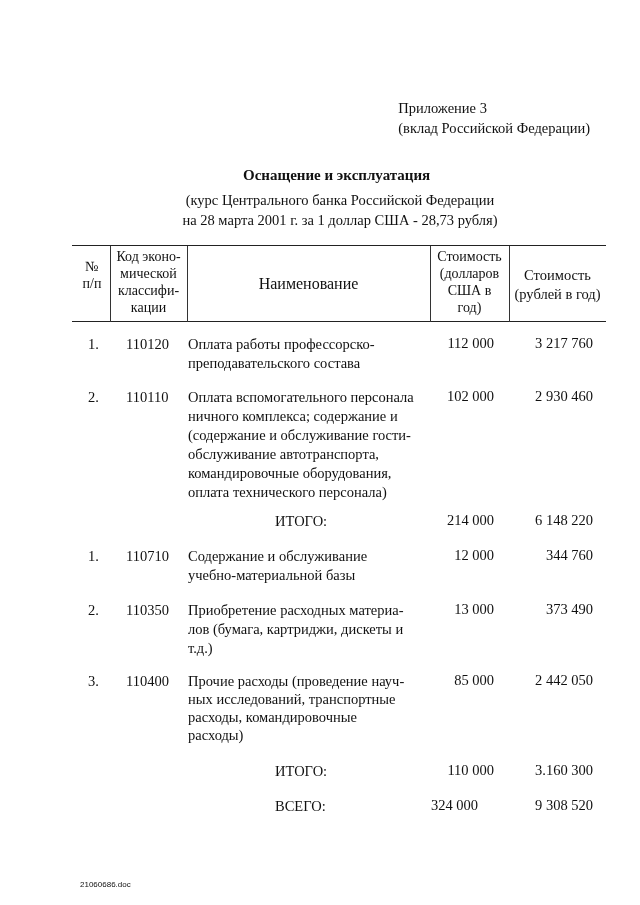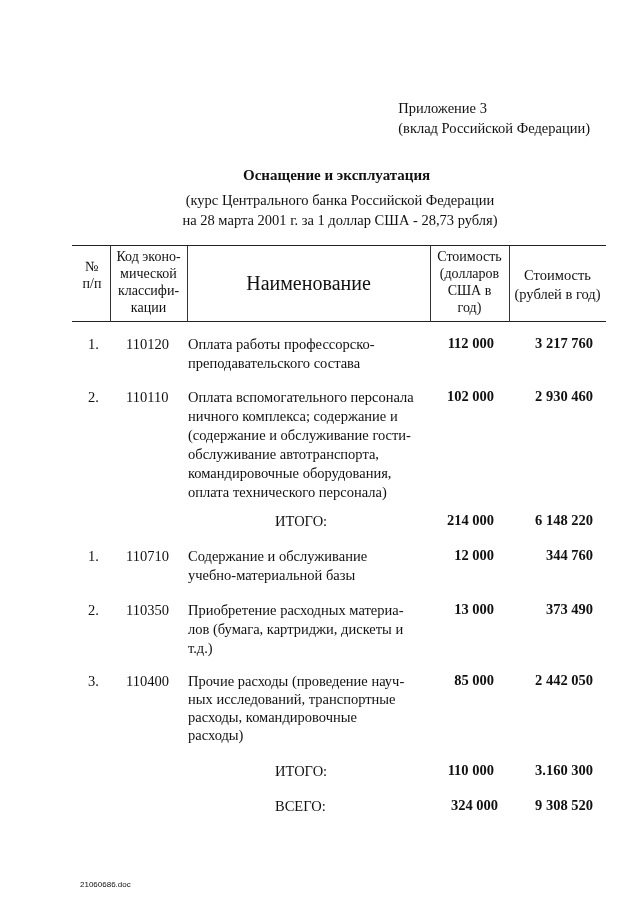--- a/index.html
+++ b/index.html
@@ -5,21 +5,21 @@
   html, body { margin:0; padding:0; background:#fff; }
   body { width:640px; height:905px; position:relative; overflow:hidden;
          font-family:"Liberation Serif", serif; color:#111; font-size:14.5px; }
   .appendix { position:absolute; right:50px; top:98px; text-align:left; line-height:20px; font-size:14.5px; }
   .title-main { position:absolute; left:243px; top:167px; font-weight:bold; font-size:15px; }
   .subtitle { position:absolute; left:170px; top:190px; width:340px; text-align:center; line-height:20px; }
   .hline { position:absolute; left:72px; width:534px; height:0; border-top:1.5px solid #222; }
   .vline { position:absolute; width:0; border-left:1px solid #333; top:246px; height:76px; }
   .hcell { position:absolute; text-align:center; line-height:17px; font-size:14px; }
   .cell { position:absolute; line-height:19px; font-size:14.5px; }
-  .num { position:absolute; text-align:right; font-size:14.5px;font-weight:bold; }
+  .num { position:absolute; text-align:right; font-size:14.5px; }
   .footer { position:absolute; left:80px; top:880px; font-size:8px; font-family:"Liberation Sans", sans-serif; }
 </style>
 </head>
 <body>
 
 <div class="appendix">
   <div>Приложение 3</div>
   <div>(вклад Российской Федерации)</div>
 </div>
 
@@ -40,21 +40,21 @@
   <div class="hcell" style="left:74px;top:258px;width:36px">
     <div>№</div>
     <div>п/п</div>
   </div>
   <div class="hcell" style="left:110px;top:248px;width:77px">
     <div>Код эконо-</div>
     <div>мической</div>
     <div>классифи-</div>
     <div>кации</div>
   </div>
-  <div class="hcell" style="left:187px;top:275px;width:243px;font-size:20px">
+  <div class="hcell" style="left:187px;top:275px;width:243px;font-size:16px">
     <div>Наименование</div>
   </div>
   <div class="hcell" style="left:430px;top:248px;width:79px">
     <div>Стоимость</div>
     <div>(долларов</div>
     <div>США в</div>
     <div>год)</div>
   </div>
   <div class="hcell" style="left:509px;top:266px;width:97px;font-size:14.5px;line-height:19px">
     <div>Стоимость</div>
@@ -133,18 +133,18 @@
   </div>
 
   <div>
     <div class="cell" style="left:275px;top:762px">ИТОГО:</div>
     <div class="num" style="right:146px;top:762px">110 000</div>
     <div class="num" style="right:47px;top:762px">3.160 300</div>
   </div>
 
   <div>
     <div class="cell" style="left:275px;top:797px">ВСЕГО:</div>
-    <div class="num" style="right:142px;top:797px">324 000</div>
+    <div class="num" style="right:162px;top:797px">324 000</div>
     <div class="num" style="right:47px;top:797px">9 308 520</div>
   </div>
 </div>
 
 <div class="footer">21060686.doc</div>
 
 </body></html>

